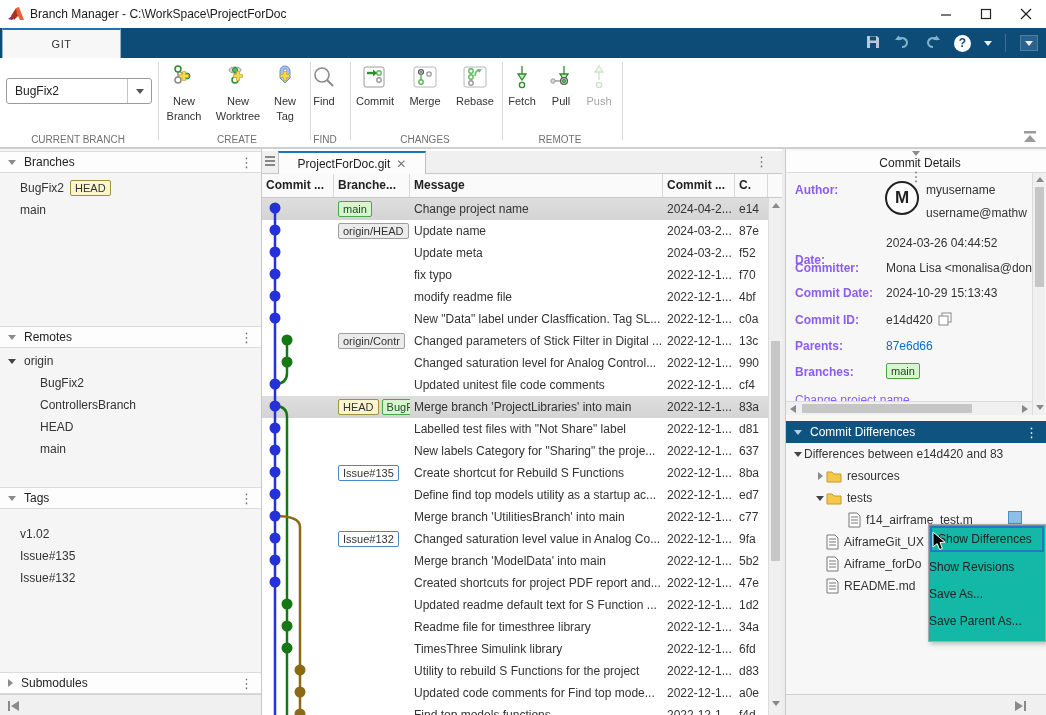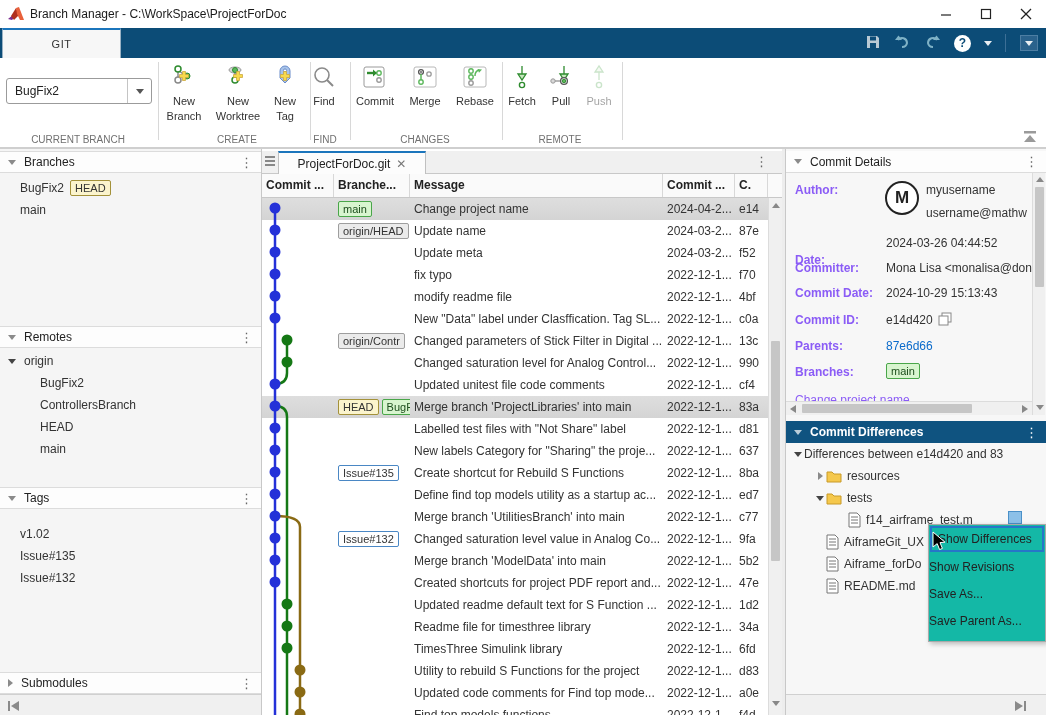--- a/index.html
+++ b/index.html
@@ -74,31 +74,31 @@
   .sb-arrow { position:absolute; left:3px; width:0; height:0; }
   .sb-up { border-left:4px solid transparent; border-right:4px solid transparent; border-bottom:5px solid #888; }
   .sb-down { border-left:4px solid transparent; border-right:4px solid transparent; border-top:5px solid #888; }
   .sb-thumb { position:absolute; left:2px; width:9px; background:#c6c6c6; border-radius:1px; }
 
   
   #vdivider { position:absolute; left:782px; top:0; width:4px; height:567px; background:#ededed; border-right:1px solid #c8c8c8; }
 
   
   #rightpanel { position:absolute; left:786px; top:0; width:260px; height:567px; background:#f7f7f7; }
-  #cd-hdr { position:absolute; left:0; top:2px; width:260px; height:22px; background:#fdfdfd; border-bottom:1px solid #dcdcdc; display:flex; align-items:center; padding:0 8px; }
+  #cd-hdr { position:absolute; left:0; top:2px; width:260px; height:22px; background:#fdfdfd; border-bottom:1px solid #dcdcdc; display:flex; align-items:center; padding:0 8px;flex-direction:column; }
   #cd-hdr .t { flex:1; margin-left:8px; color:#222; }
   #cd-content { position:absolute; left:0; top:24px; width:246px; height:228px; overflow:hidden; }
   .fld-l { position:absolute; left:9px; font-weight:bold; color:#8b5cf6; white-space:nowrap; }
   .fld-v { position:absolute; left:100px; color:#333; white-space:nowrap; }
   #avatar { position:absolute; left:99px; top:8px; width:34px; height:34px; border-radius:50%; border:2px solid #222; display:flex; align-items:center; justify-content:center; font-weight:bold; font-size:17px; color:#222; background:#fff; }
   .link { color:#0b6bcb; }
   #cd-hscroll { position:absolute; left:0; top:252px; width:246px; height:14px; background:#f0f0f0; border-top:1px solid #dcdcdc; }
   #cd-vscroll { position:absolute; right:1px; top:24px; width:13px; height:242px; background:#f0f0f0; border-left:1px solid #dcdcdc; }
   #cdiff-hdr { position:absolute; left:0; top:272px; width:260px; height:22px; background:#0f5380; display:flex; align-items:center; padding:0 8px; }
-  #cdiff-hdr .t { flex:1; margin-left:8px; color:#fff; font-weight:bold; }
+  #cdiff-hdr .t { flex:1; margin-left:8px; color:#fff; font-weight:normal; }
   #cdiff-hdr .kebab { color:#fff; }
   .arr-open-lite { width:0; height:0; border-left:4px solid transparent; border-right:4px solid transparent; border-top:5px solid #b9cdd9; }
   #cdiff-tree { position:absolute; left:0; top:294px; width:260px; height:251px; overflow:hidden; }
   .treerow { position:relative; height:22px; display:flex; align-items:center; color:#333; white-space:nowrap; }
   .tree-arr { width:12px; display:flex; justify-content:center; }
   .ticon { margin-right:5px; display:flex; }
   #mod-square { position:absolute; left:222px; top:68px; width:14px; height:13px; background:#8cc0e8; border:1px solid #4a90c8; }
   .bstrip2 { position:absolute; left:0; top:545px; width:260px; height:22px; background:#f0f0f0; border-top:1px solid #d0d0d0; }
 
   

